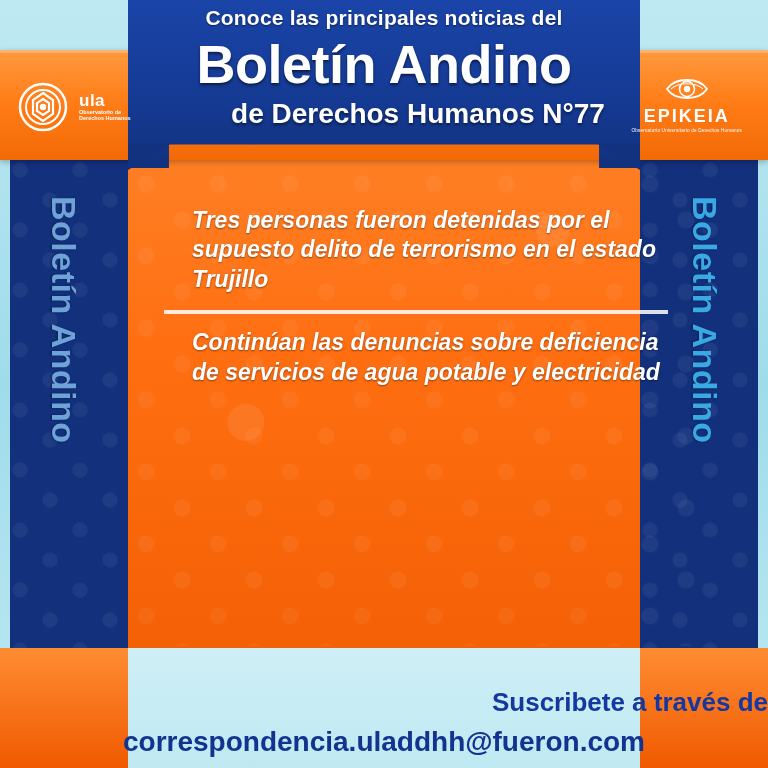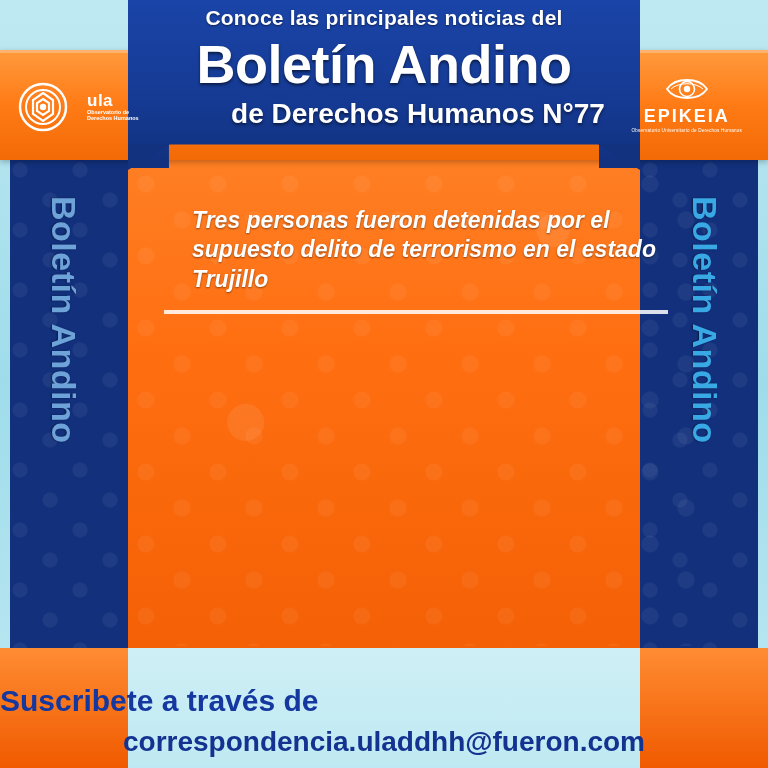--- a/index.html
+++ b/index.html
@@ -87,21 +87,21 @@
     text-shadow:0 2px 3px rgba(0,0,0,.55);
   }
   .title-sub{
     position:absolute;left:128px;width:580px;top:98px;
     text-align:center;color:#fff;font-weight:bold;font-size:28px;z-index:6;
     text-shadow:0 2px 3px rgba(0,0,0,.5);
   }
 
   
   .logo-ula{
-    position:absolute;left:18px;top:82px;z-index:7;display:flex;align-items:center;gap:19px;
+    position:absolute;left:18px;top:82px;z-index:7;display:flex;align-items:center;gap:11px;
   }
   .logo-ula .mark{width:50px;height:50px;}
   .logo-ula .txt{color:#fff;line-height:1.05;}
   .logo-ula .txt .big{font-size:17px;font-weight:bold;letter-spacing:.5px;}
   .logo-ula .txt .small{font-size:5.5px;font-weight:bold;max-width:58px;display:block;}
 
   .logo-epikeia{
     position:absolute;right:26px;top:74px;z-index:7;text-align:center;color:#fff;
   }
   .logo-epikeia .eye{width:44px;height:30px;margin:0 auto 2px;display:block;}
@@ -137,22 +137,22 @@
     position:absolute;left:0;right:0;bottom:0;height:120px;
     background:linear-gradient(180deg,#cfeff6 0%,#bfe9f2 100%);
   }
   .bottom-orange-l,.bottom-orange-r{
     position:absolute;bottom:0;height:120px;width:128px;
     background:linear-gradient(180deg,#ff8c33 0%,#f05a00 100%);
   }
   .bottom-orange-l{left:0;}
   .bottom-orange-r{right:0;}
   .subscribe{
-    position:absolute;left:0;right:0;bottom:50px;text-align:left;
-    color:#1438a0;font-weight:bold;font-size:30px;z-index:6;
+    position:absolute;left:0;right:0;bottom:50px;text-align:right;
+    color:#1438a0;font-weight:bold;font-size:26px;z-index:6;
   }
   .email{
     position:absolute;left:0;right:0;bottom:10px;text-align:center;
     color:#14328f;font-weight:bold;font-size:28px;z-index:6;
   }
 </style>
 </head>
 <body>
 
 <div class="canvas">
@@ -208,20 +208,21 @@
     </span>
     <div class="name">EPIKEIA</div>
     <div class="tag">Observatorio Universitario de Derechos Humanos</div>
   </div>
 
   <div class="news-panel">
     <div class="news-list">
       <div class="news-item">Tres personas fueron detenidas por el supuesto delito de terrorismo en el estado Trujillo</div>
       <div class="news-sep"></div>
       <div class="news-sep"></div>
+      <div class="news-item">Continúan las denuncias sobre deficiencia de servicios de agua potable y electricidad</div>
     </div>
   </div>
 
   <div class="bottom-cyan"></div>
   <div class="bottom-orange-l"></div>
   <div class="bottom-orange-r"></div>
   <div class="subscribe">Suscribete a través de</div>
   <div class="email">correspondencia.uladdhh@fueron.com</div>
 
 </div>

